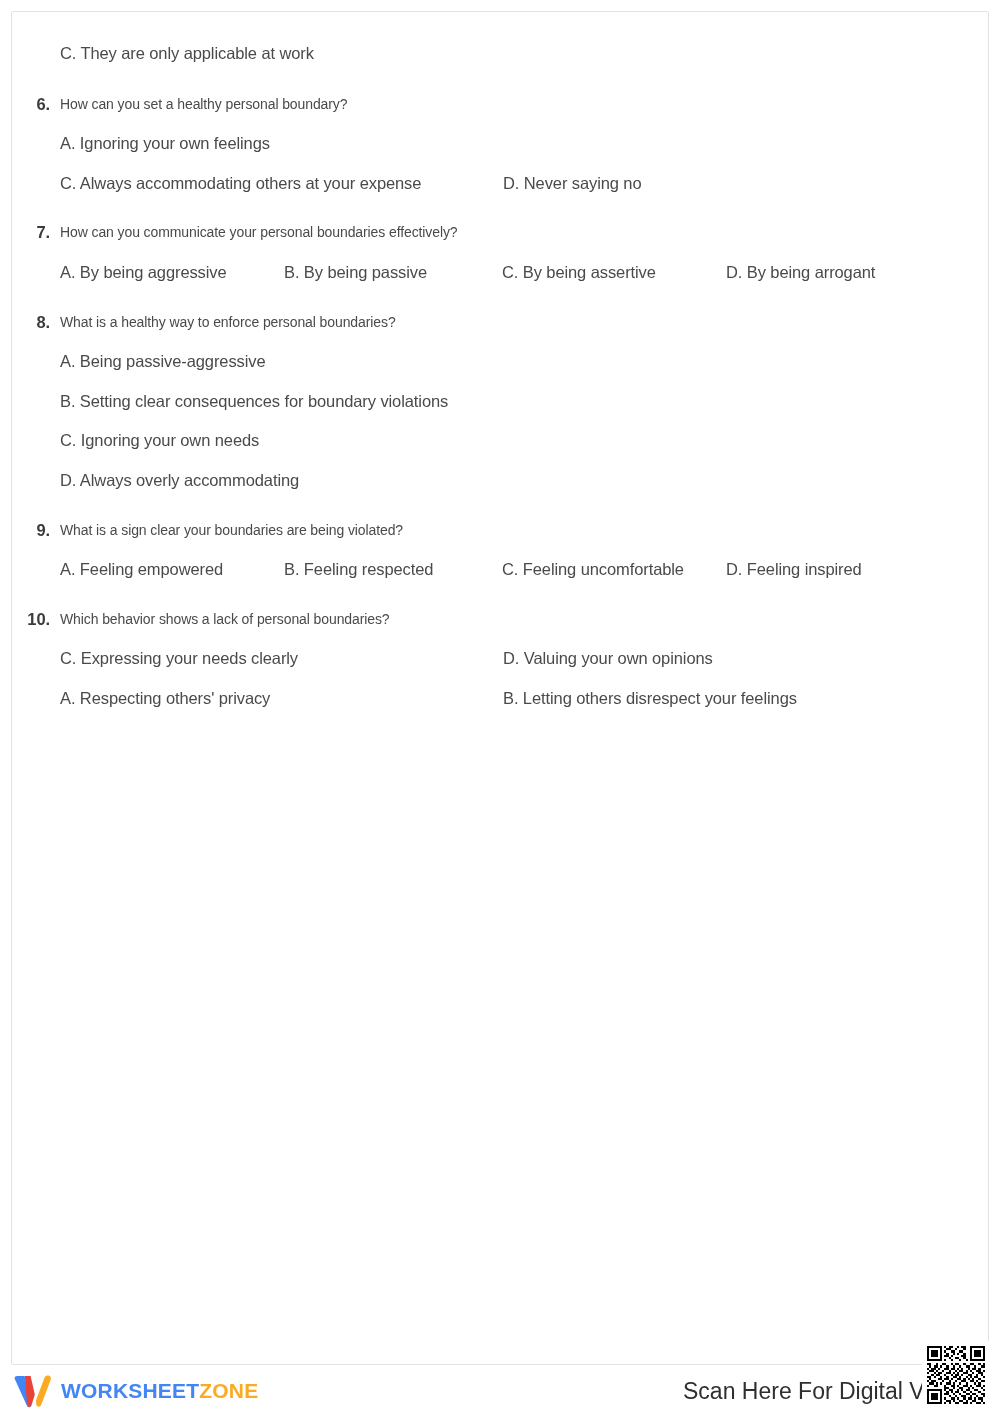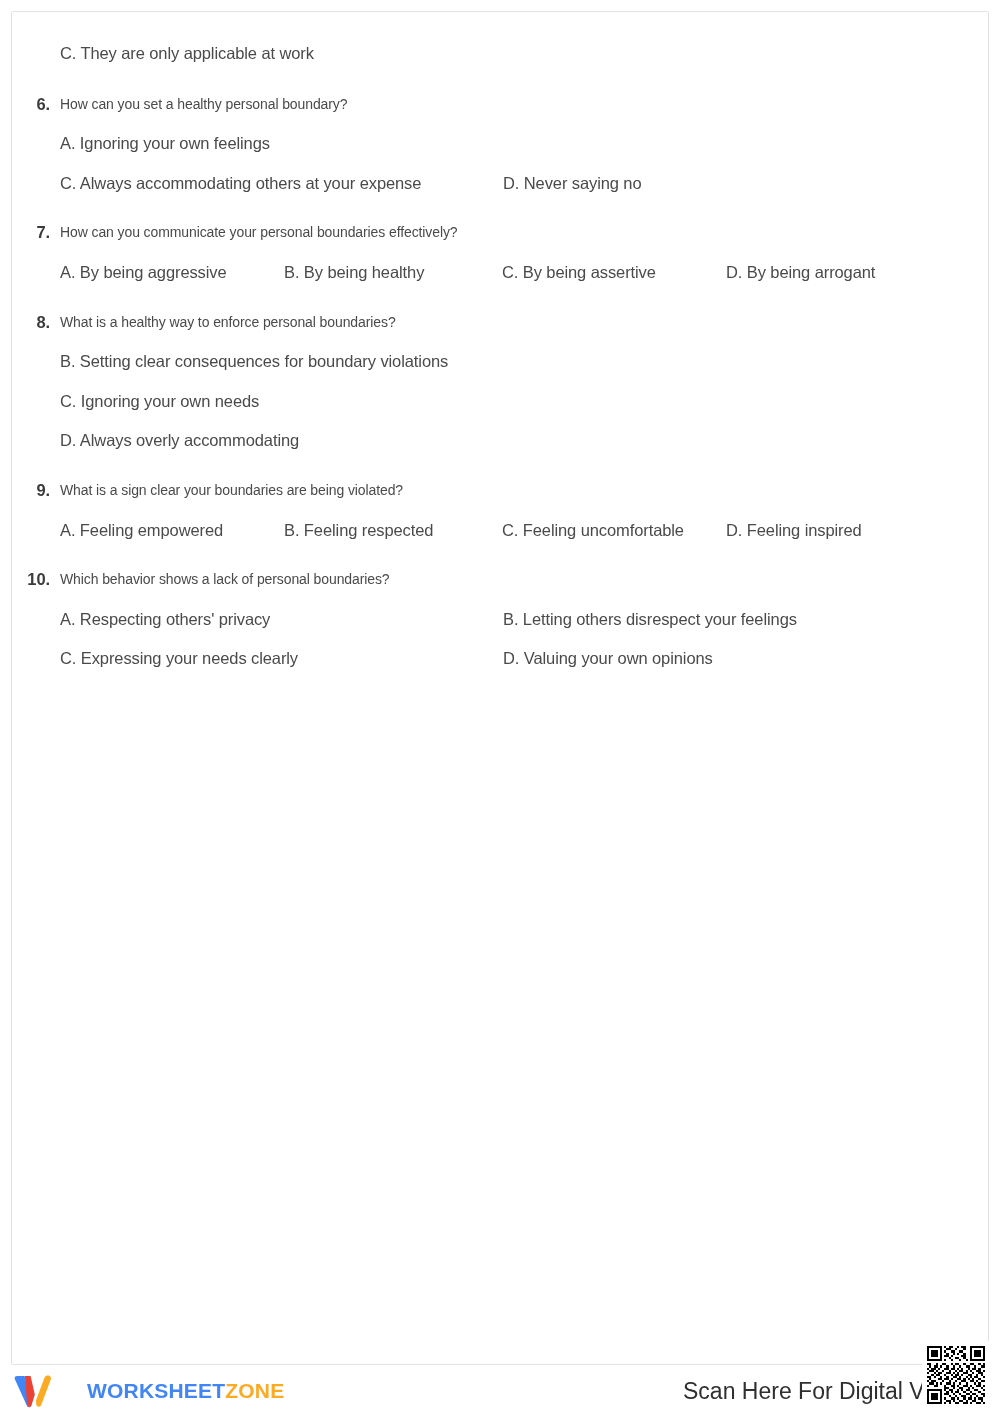--- a/index.html
+++ b/index.html
@@ -118,21 +118,20 @@
     flex: 0 0 auto;
   }
 
   #logo-word {
     font-size: 21px;
     font-weight: bold;
     letter-spacing: 0.2px;
     white-space: nowrap;
     line-height: 22px;
     font-family: "Liberation Sans", sans-serif;
-    margin-left: 26px;
   }
   #logo-word .w1 { color: #4285f4; }
   #logo-word .w2 { color: #fbab23; }
 
   #scan-wrap {
     position: absolute;
     right: 6px;
     top: 0px;
     height: 46px;
     display: flex;
@@ -181,30 +180,33 @@
           <div class="opt c0">C. Always accommodating others at your expense</div>
           <div class="opt c1">D. Never saying no</div>
         </div>
         <div class="row" style="height: 10px;"></div>
         <div class="row qrow">
           <span class="qnum">7.</span>
           <span class="qtext">How can you communicate your personal boundaries effectively?</span>
         </div>
         <div class="row">
           <div class="opt q0">A. By being aggressive</div>
-          <div class="opt q1">B. By being healthy</div>
+          <div class="opt q1">B. By being passive</div>
           <div class="opt q2">C. By being assertive</div>
           <div class="opt q3">D. By being arrogant</div>
         </div>
         <div class="row" style="height: 10px;"></div>
         <div class="row qrow">
           <span class="qnum">8.</span>
           <span class="qtext">What is a healthy way to enforce personal boundaries?</span>
         </div>
         <div class="row">
+          <div class="opt c0">A. Being passive-aggressive</div>
+        </div>
+        <div class="row">
           <div class="opt c0">B. Setting clear consequences for boundary violations</div>
         </div>
         <div class="row">
           <div class="opt c0">C. Ignoring your own needs</div>
         </div>
         <div class="row">
           <div class="opt c0">D. Always overly accommodating</div>
         </div>
         <div class="row" style="height: 10px;"></div>
         <div class="row qrow">
@@ -216,26 +218,26 @@
           <div class="opt q1">B. Feeling respected</div>
           <div class="opt q2">C. Feeling uncomfortable</div>
           <div class="opt q3">D. Feeling inspired</div>
         </div>
         <div class="row" style="height: 10px;"></div>
         <div class="row qrow">
           <span class="qnum">10.</span>
           <span class="qtext">Which behavior shows a lack of personal boundaries?</span>
         </div>
         <div class="row">
+          <div class="opt c0">C. Expressing your needs clearly</div>
+          <div class="opt c1">D. Valuing your own opinions</div>
+        </div>
+        <div class="row">
           <div class="opt c0">A. Respecting others' privacy</div>
           <div class="opt c1">B. Letting others disrespect your feelings</div>
-        </div>
-        <div class="row">
-          <div class="opt c0">C. Expressing your needs clearly</div>
-          <div class="opt c1">D. Valuing your own opinions</div>
         </div>
         <div class="row" style="height: 10px;"></div>
       </div>
   </div>
 
   <div id="footer">
 
     <div id="logo">
       <span id="logo-mark">
         <svg width="40" height="34" viewBox="0 0 40 34" xmlns="http://www.w3.org/2000/svg">

